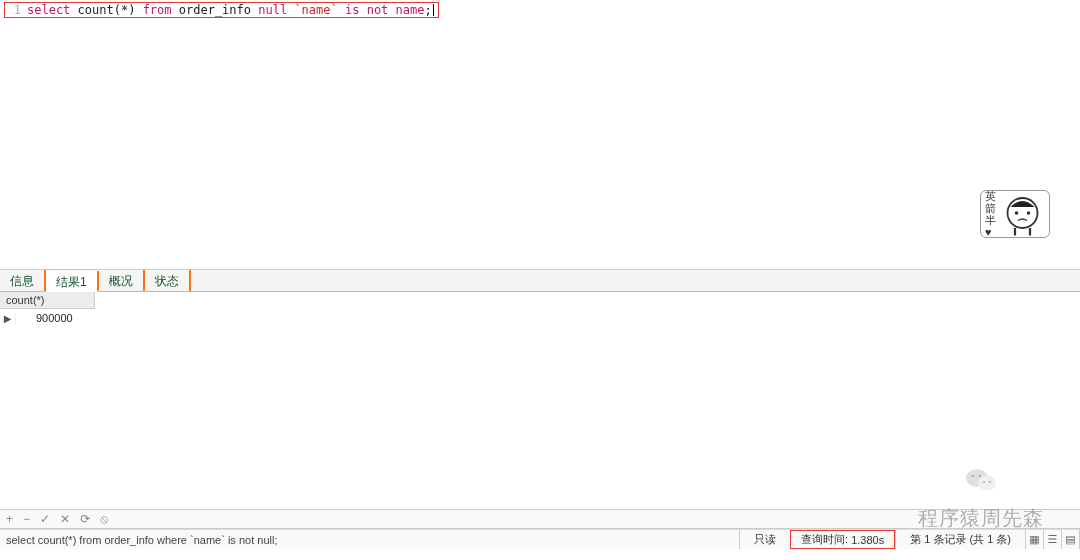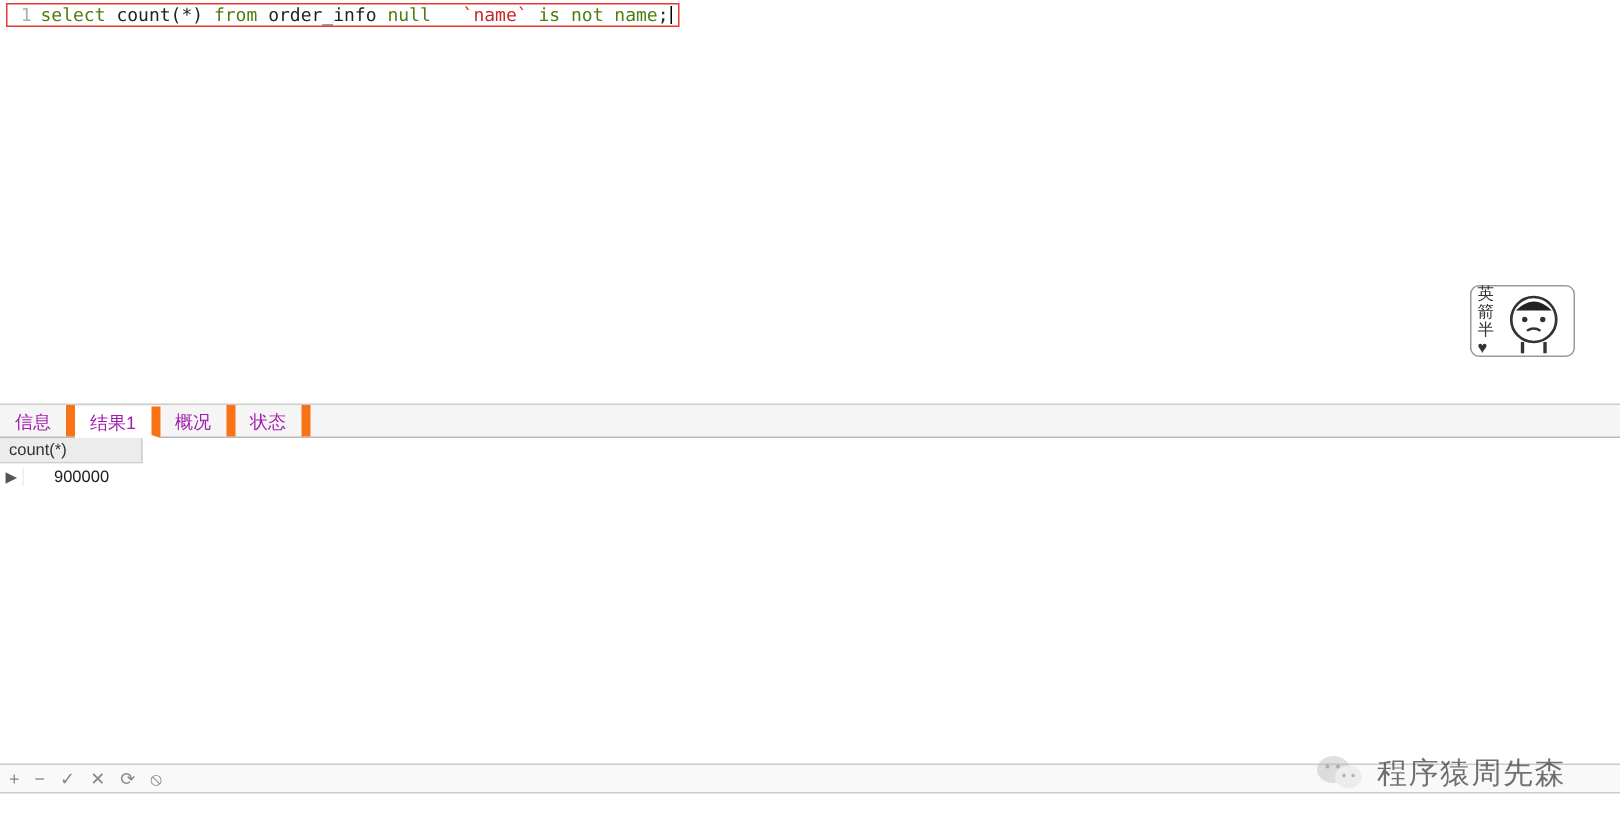--- a/index.html
+++ b/index.html
@@ -1,45 +1,45 @@
 <!DOCTYPE html>
 <html><head>
 <meta charset="utf-8">
 <style>
   * { margin: 0; padding: 0; box-sizing: border-box; }
   html, body { width: 1080px; height: 560px; font-family: "Microsoft YaHei", Arial, sans-serif; font-size: 12px; background: #fff; overflow: hidden; }
   .app { display: flex; flex-direction: column; height: 100%; }
   .editor-area { position: relative; height: 270px; border-bottom: 1px solid #ccc; background: #fff; }
   .sql-line { position: absolute; top: 2px; left: 4px; height: 16px; display: flex; align-items: center; font-family: Consolas, monospace; font-size: 12px; border: 1.5px solid #e53935; padding: 0 4px 0 2px; }
   .lineno { color: #b0b0b0; width: 14px; text-align: right; margin-right: 6px; }
-  .kw { color: #4d7c0f; }
-  .str { color: #c62828; margin-left: 14px; }
+  .kw { color: #be185d; }
+  .str { color: #c62828; }
   .ident { color: #222; }
   .cursor-bar { display:inline-block; width:1px; height:12px; background:#000; margin-left:1px; vertical-align:middle; }
   .sticker { position: absolute; right: 30px; top: 190px; width: 70px; height: 48px; border: 1px solid #999; border-radius: 6px; background: #fff; display:flex; align-items:center; padding:2px 4px; gap:4px; }
   .sticker-label { display:flex; flex-direction:column; line-height:1.1; font-size:11px; color:#333; }
   .sticker-face { flex:1; }
   .tabs { display: flex; height: 22px; border-bottom: 1px solid #bbb; background: #f5f5f5; }
-  .tab { padding: 3px 10px; border-right: 6px solid #f97316; color: #a21caf; cursor: pointer; }
+  .tab { padding: 3px 10px; border-right: 2px solid #f97316; color: #14532d; cursor: pointer; }
   .tab.active { background: #fff; border-bottom: 2px solid #fff; position: relative; top:1px; font-weight: 400; }
   .grid { flex: 0 0 auto; }
   .grid-header { background: #ececec; border-bottom: 1px solid #ccc; padding: 2px 6px; font-size: 11px; color:#333; width: 95px; border-right: 1px solid #ccc; }
   .grid-row { display:flex; align-items:center; height: 18px; }
   .row-handle { width: 16px; text-align:center; color:#555; font-size:10px; border-right:1px solid #eee; }
   .grid-cell { padding: 0 20px; font-size:11px; color:#222; }
   .grid-body { height: 200px; background:#fff; }
   .toolbar { height: 20px; border-top:1px solid #ccc; border-bottom:1px solid #ccc; background:#f9f9f9; display:flex; align-items:center; padding:0 6px; gap:10px; color:#888; font-size:12px; }
   .tb-btn { cursor:pointer; }
   .statusbar { height: 20px; background:#f9f9f9; display:flex; align-items:center; font-size:11px; color:#333; border-top:1px solid #ddd; }
   .status-sql { flex: 1; padding-left: 6px; color:#444; white-space:nowrap; overflow:hidden; }
   .status-seg { padding: 0 14px; border-left:1px solid #ccc; height:100%; display:flex; align-items:center; }
   .status-time { border:1.5px solid #e53935; padding:0 10px; height:100%; display:flex; align-items:center; }
   .view-toggle { display:flex; border-left:1px solid #ccc; height:100%; }
   .vt { width:18px; display:flex; align-items:center; justify-content:center; border-right:1px solid #ccc; color:#666; cursor:pointer; }
-  .watermark { position:absolute; right: 36px; bottom: 28px; display:flex; align-items:center; gap:8px; color:#000000; font-size:20px; pointer-events:none; }
+  .watermark { position:absolute; right: 36px; bottom: 28px; display:flex; align-items:center; gap:8px; color:#737373; font-size:20px; pointer-events:none;flex-direction:column; }
   .wm-icon { opacity:.45; }
   .wm-text { letter-spacing:1px; opacity:.55; font-family: "KaiTi","STKaiti",serif; }
 </style>
 </head>
 <body>
 
 <div class="app">
   <div class="editor-area">
     <div class="sql-line">
       <span class="lineno">1</span>
@@ -90,20 +90,34 @@
 
   <div class="toolbar">
     <span class="tb-btn">+</span>
     <span class="tb-btn">−</span>
     <span class="tb-btn">✓</span>
     <span class="tb-btn">✕</span>
     <span class="tb-btn">⟳</span>
     <span class="tb-btn">⦸</span>
   </div>
 
+  <div class="statusbar">
+    <div class="status-sql">select count(*) from order_info where `name` is not null;</div>
+    <div class="status-seg">只读</div>
+    <div class="status-time">
+      <span>查询时间:</span>&nbsp;
+      <span>1.380s</span>
+    </div>
+    <div class="status-seg">第 1 条记录 (共 1 条)</div>
+    <div class="view-toggle">
+      <div class="vt">▦</div>
+      <div class="vt">☰</div>
+      <div class="vt">▤</div>
+    </div>
+  </div>
 
   <div class="watermark">
     <svg class="wm-icon" width="34" height="34" viewBox="0 0 34 34">
       <ellipse cx="13" cy="15" rx="11" ry="9" fill="#bbb"></ellipse>
       <ellipse cx="23" cy="20" rx="9" ry="7.5" fill="#ddd"></ellipse>
       <circle cx="9" cy="13" r="1.3" fill="#555"></circle>
         <circle cx="16" cy="13" r="1.3" fill="#555"></circle>
       <circle cx="20" cy="19" r="1.1" fill="#555"></circle>
         <circle cx="26" cy="19" r="1.1" fill="#555"></circle>
     </svg>

